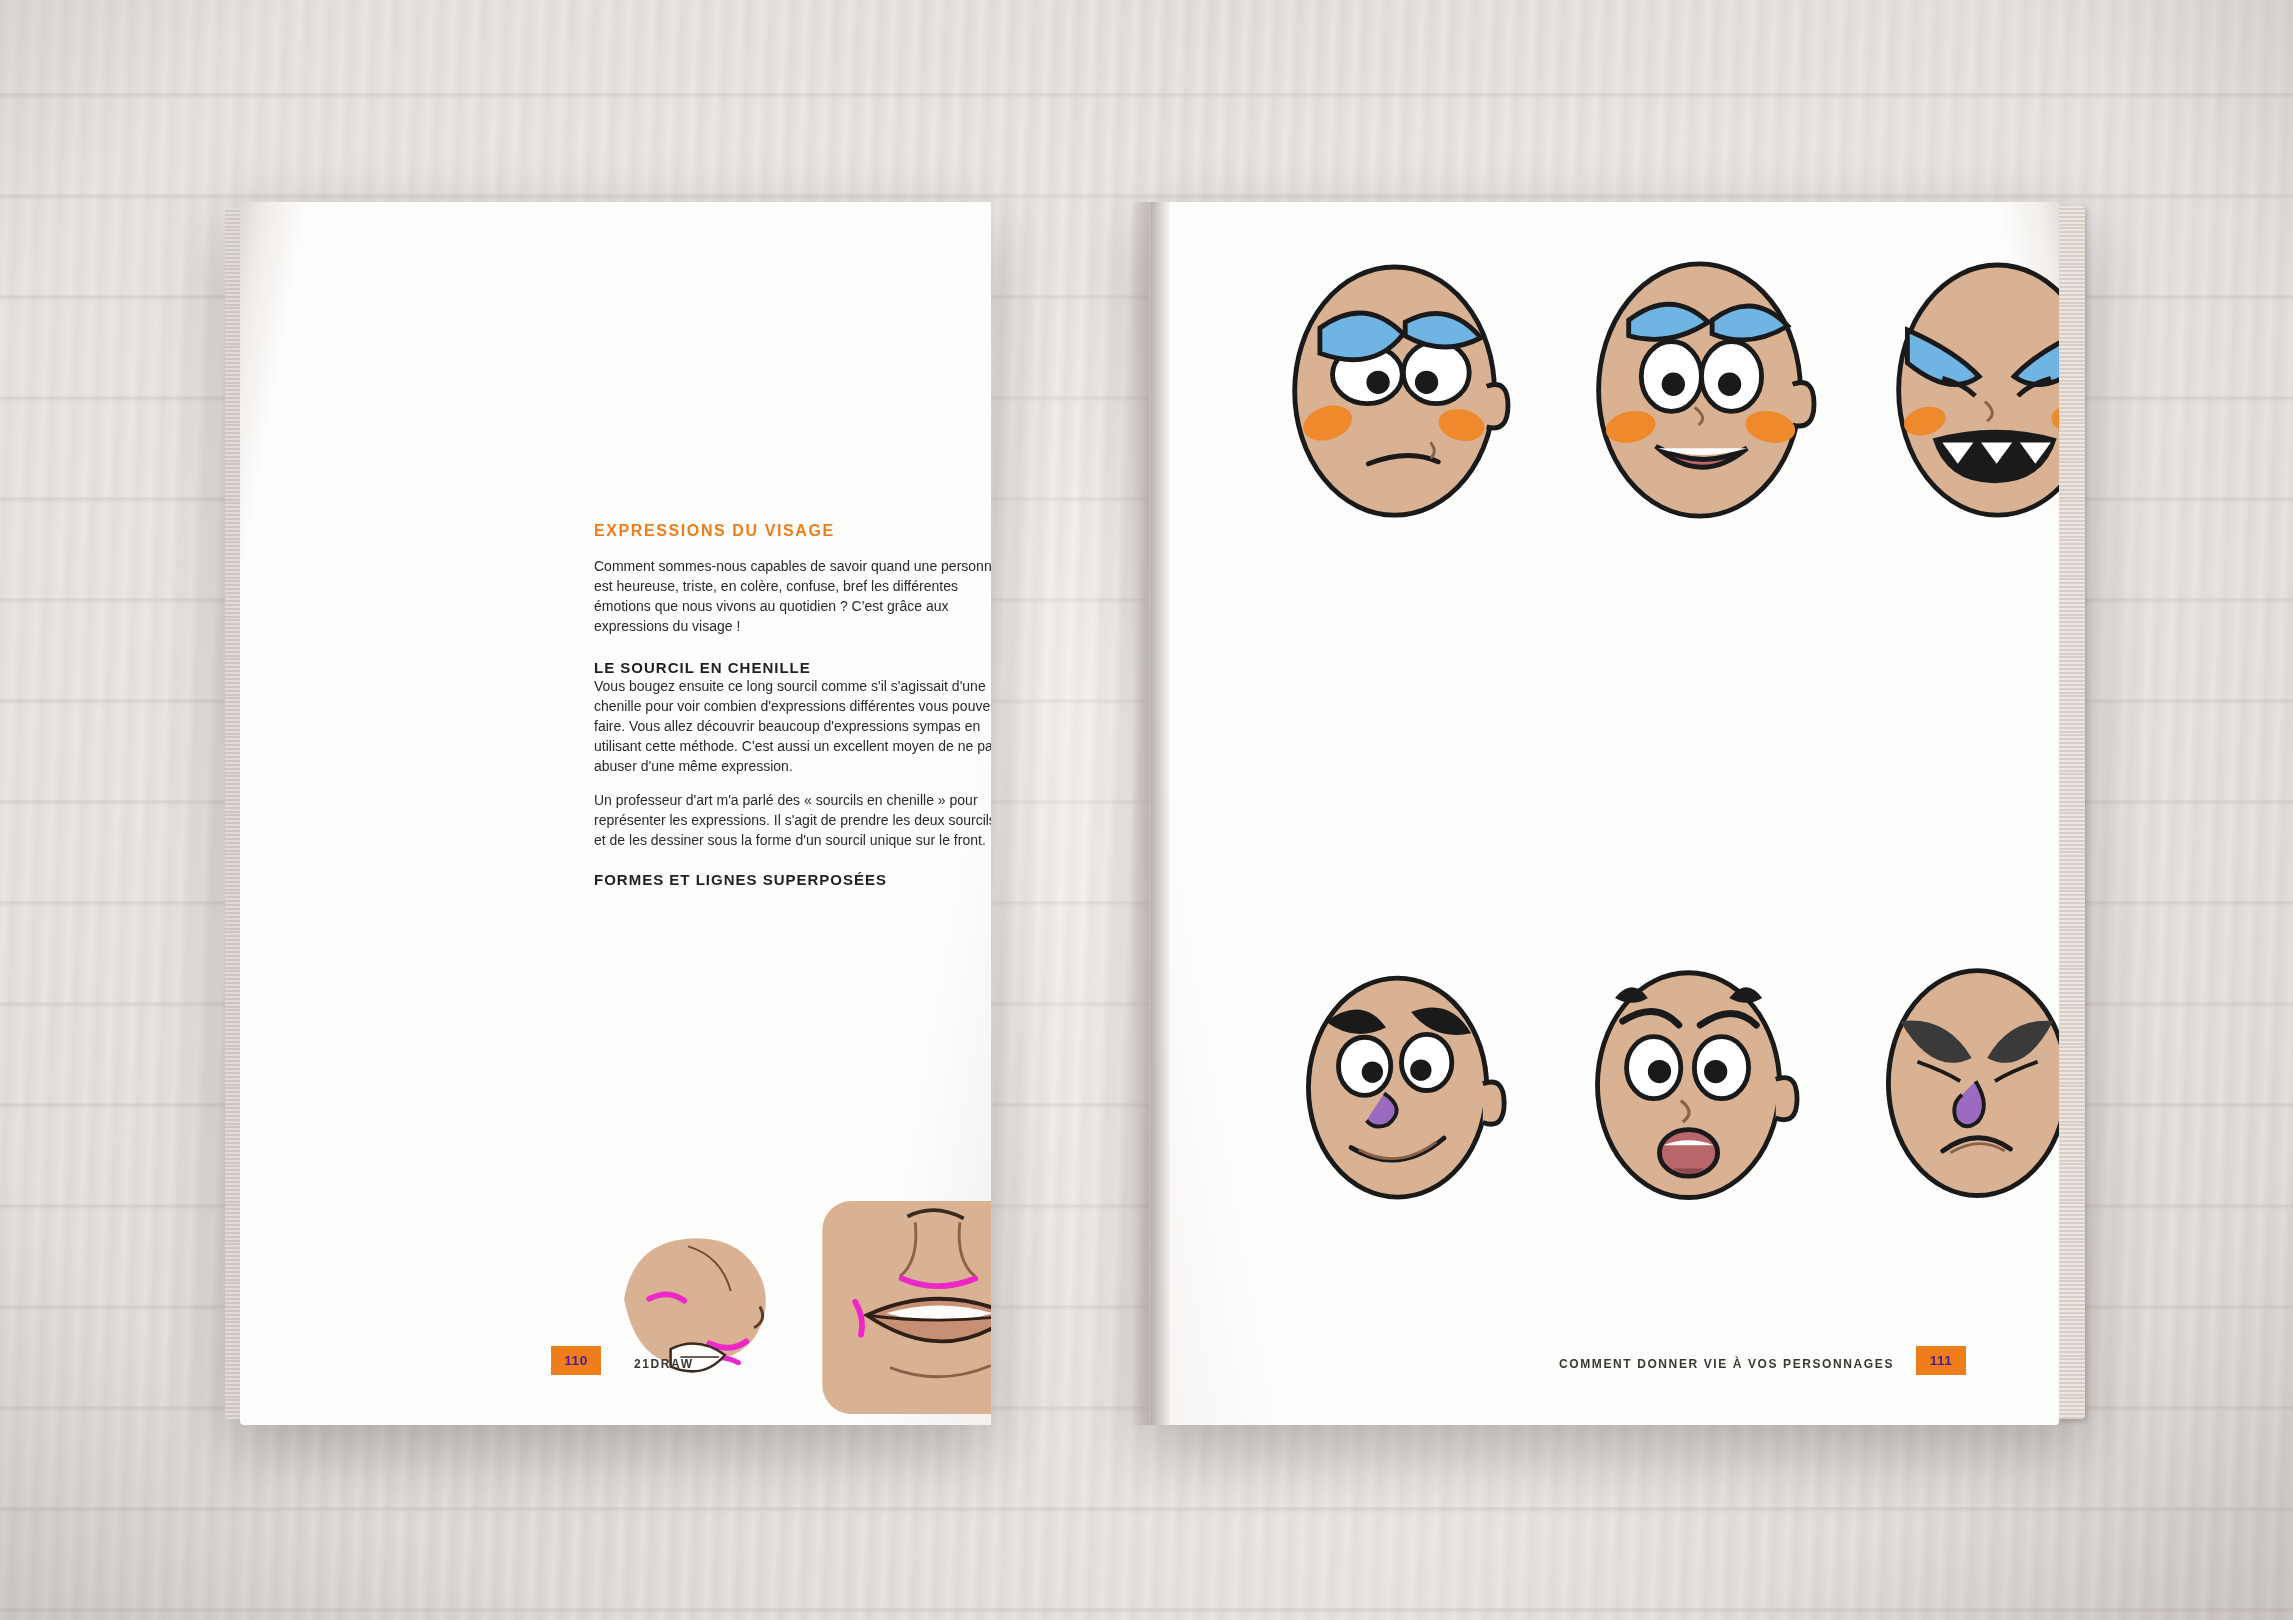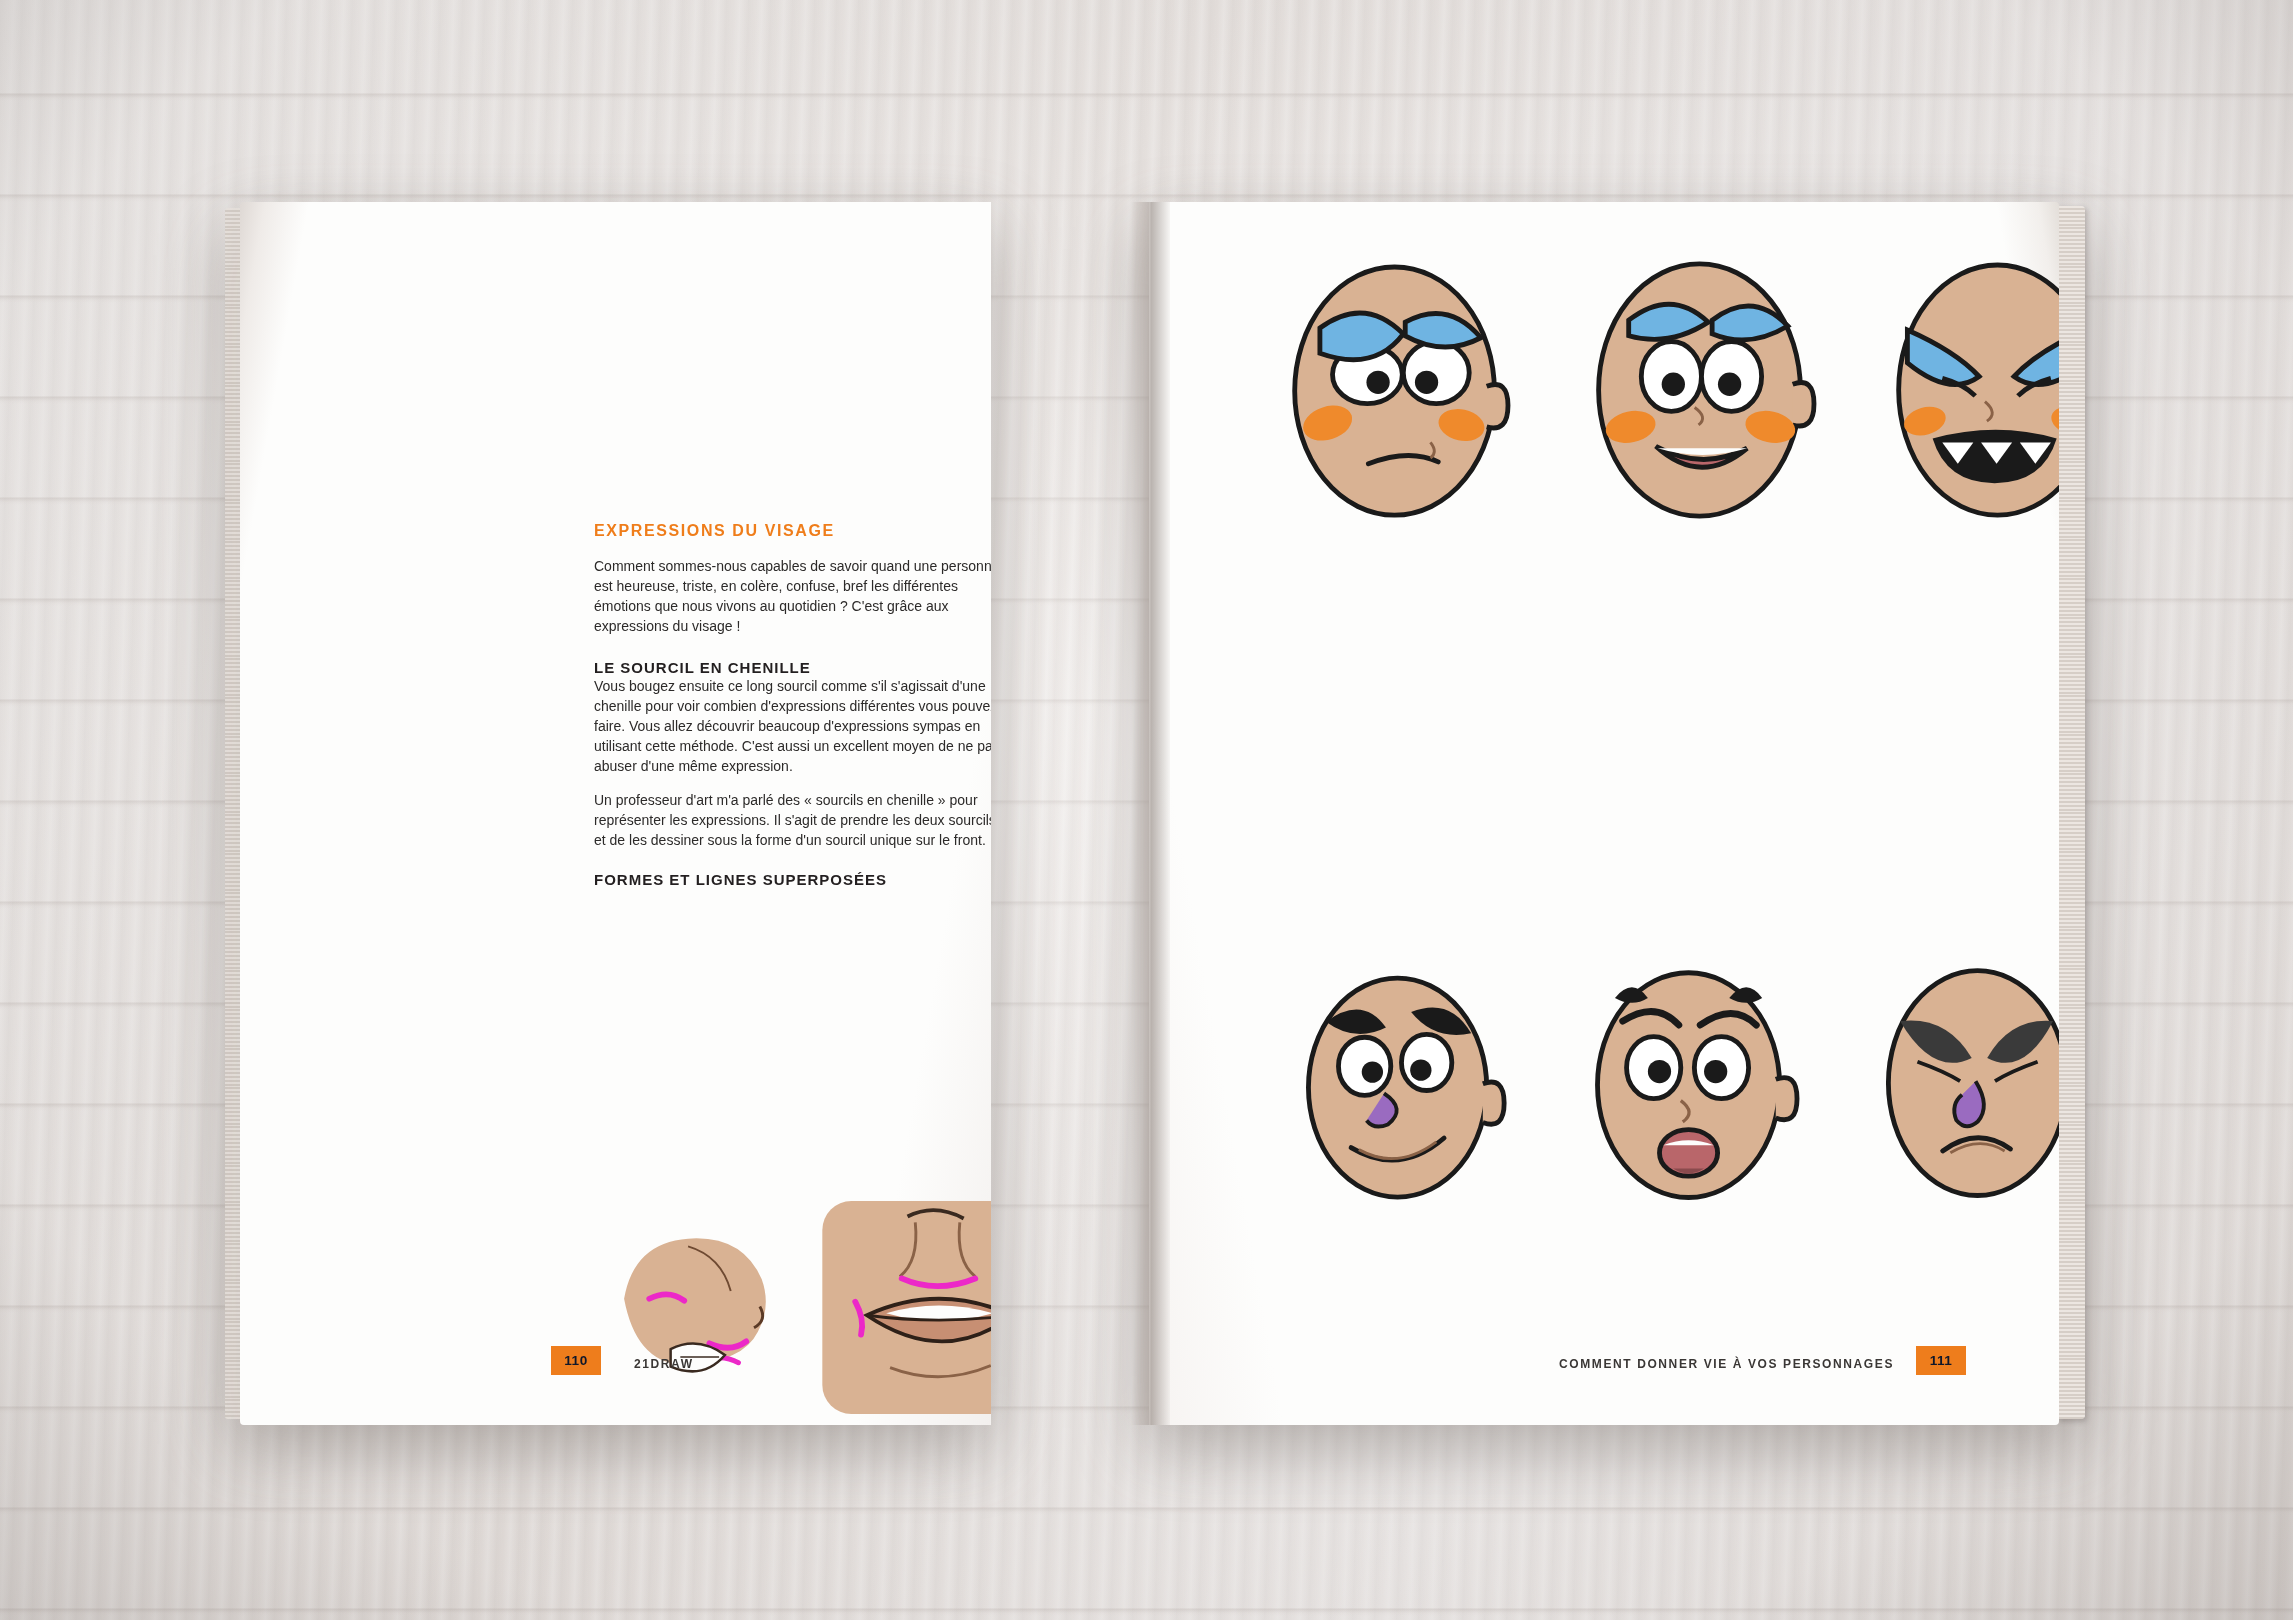--- a/index.html
+++ b/index.html
@@ -70,21 +70,21 @@
   }
   p.body{
     color:#2c2a29;font-size:14px;line-height:20px;margin:0 0 14.6px 0;
     text-align:left;
   }
   .colL{position:absolute;left:354px;top:320px;width:412px;}
 
   
   .folio{
     position:absolute;bottom:50px;width:50px;height:29px;background:#ee7d1c;
-    color:#0f172a;font-size:13.6px;font-weight:bold;display:flex;align-items:center;justify-content:center;
+    color:#4c1d95;font-size:13.6px;font-weight:bold;display:flex;align-items:center;justify-content:center;
     letter-spacing:0.5px;
   }
   .footer-text{
     position:absolute;bottom:54px;color:#3a3735;font-size:12px;letter-spacing:1.6px;font-weight:bold;
     text-transform:uppercase;
   }
 
   
   svg.art{display:block;overflow:visible;}
   .caption{

